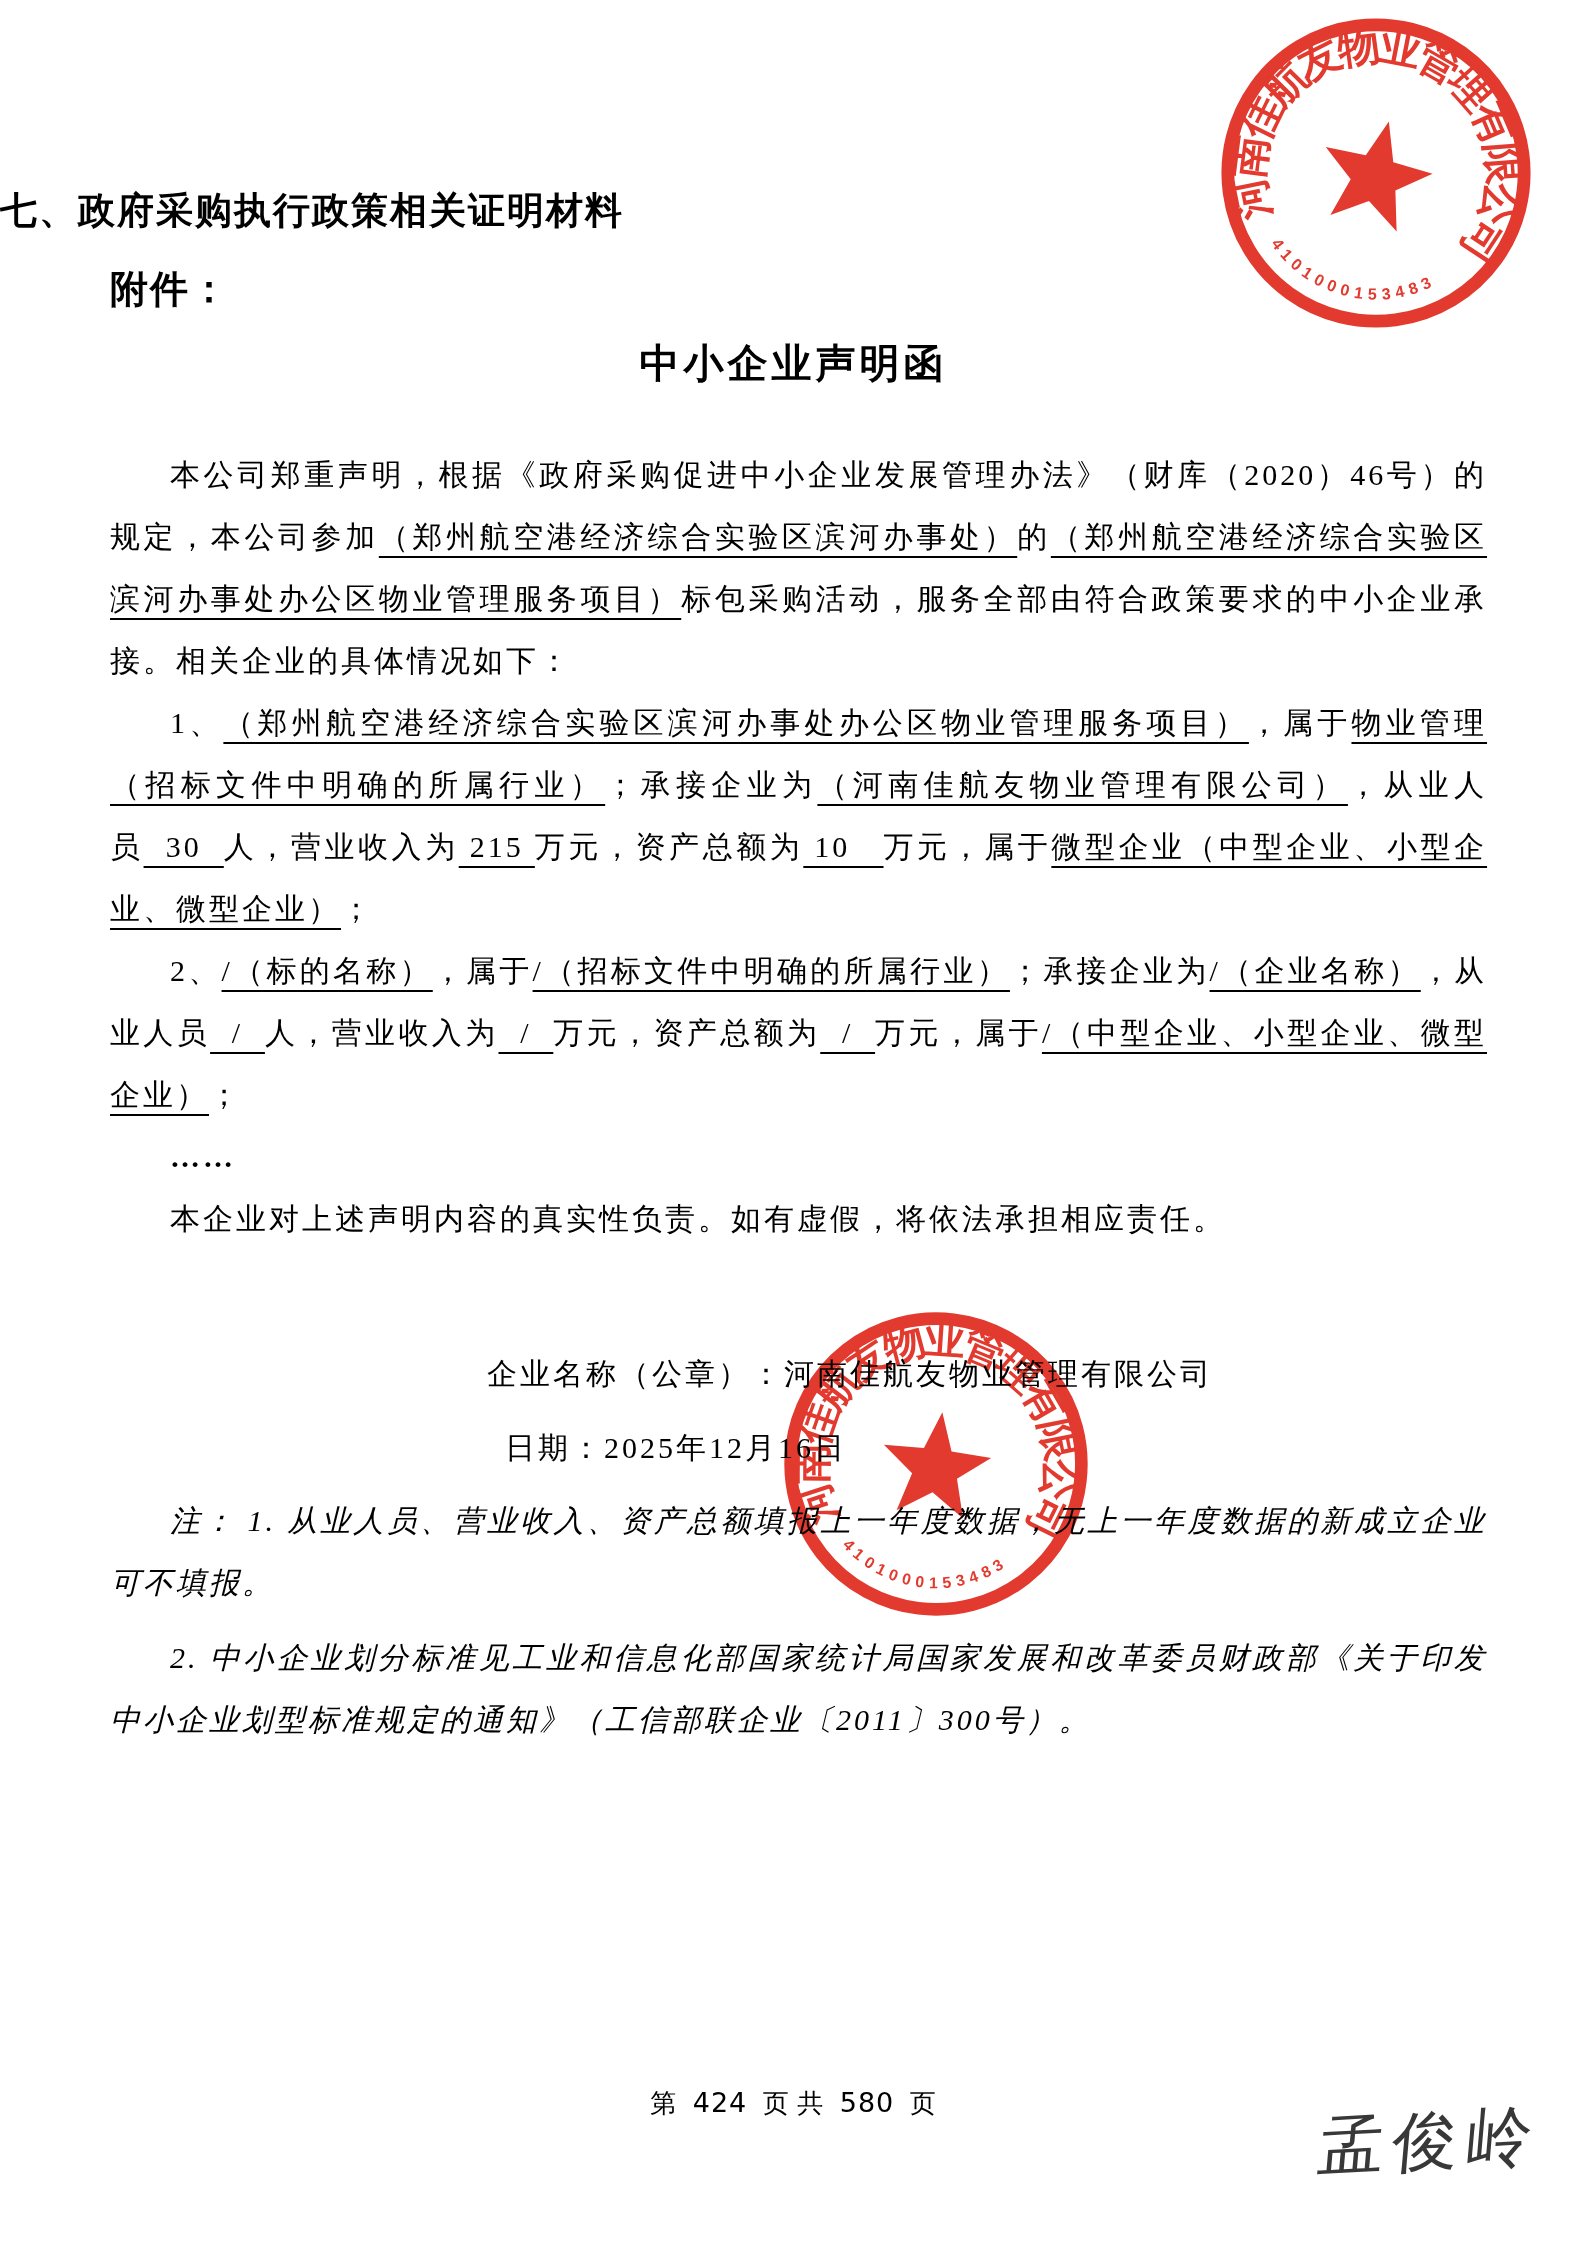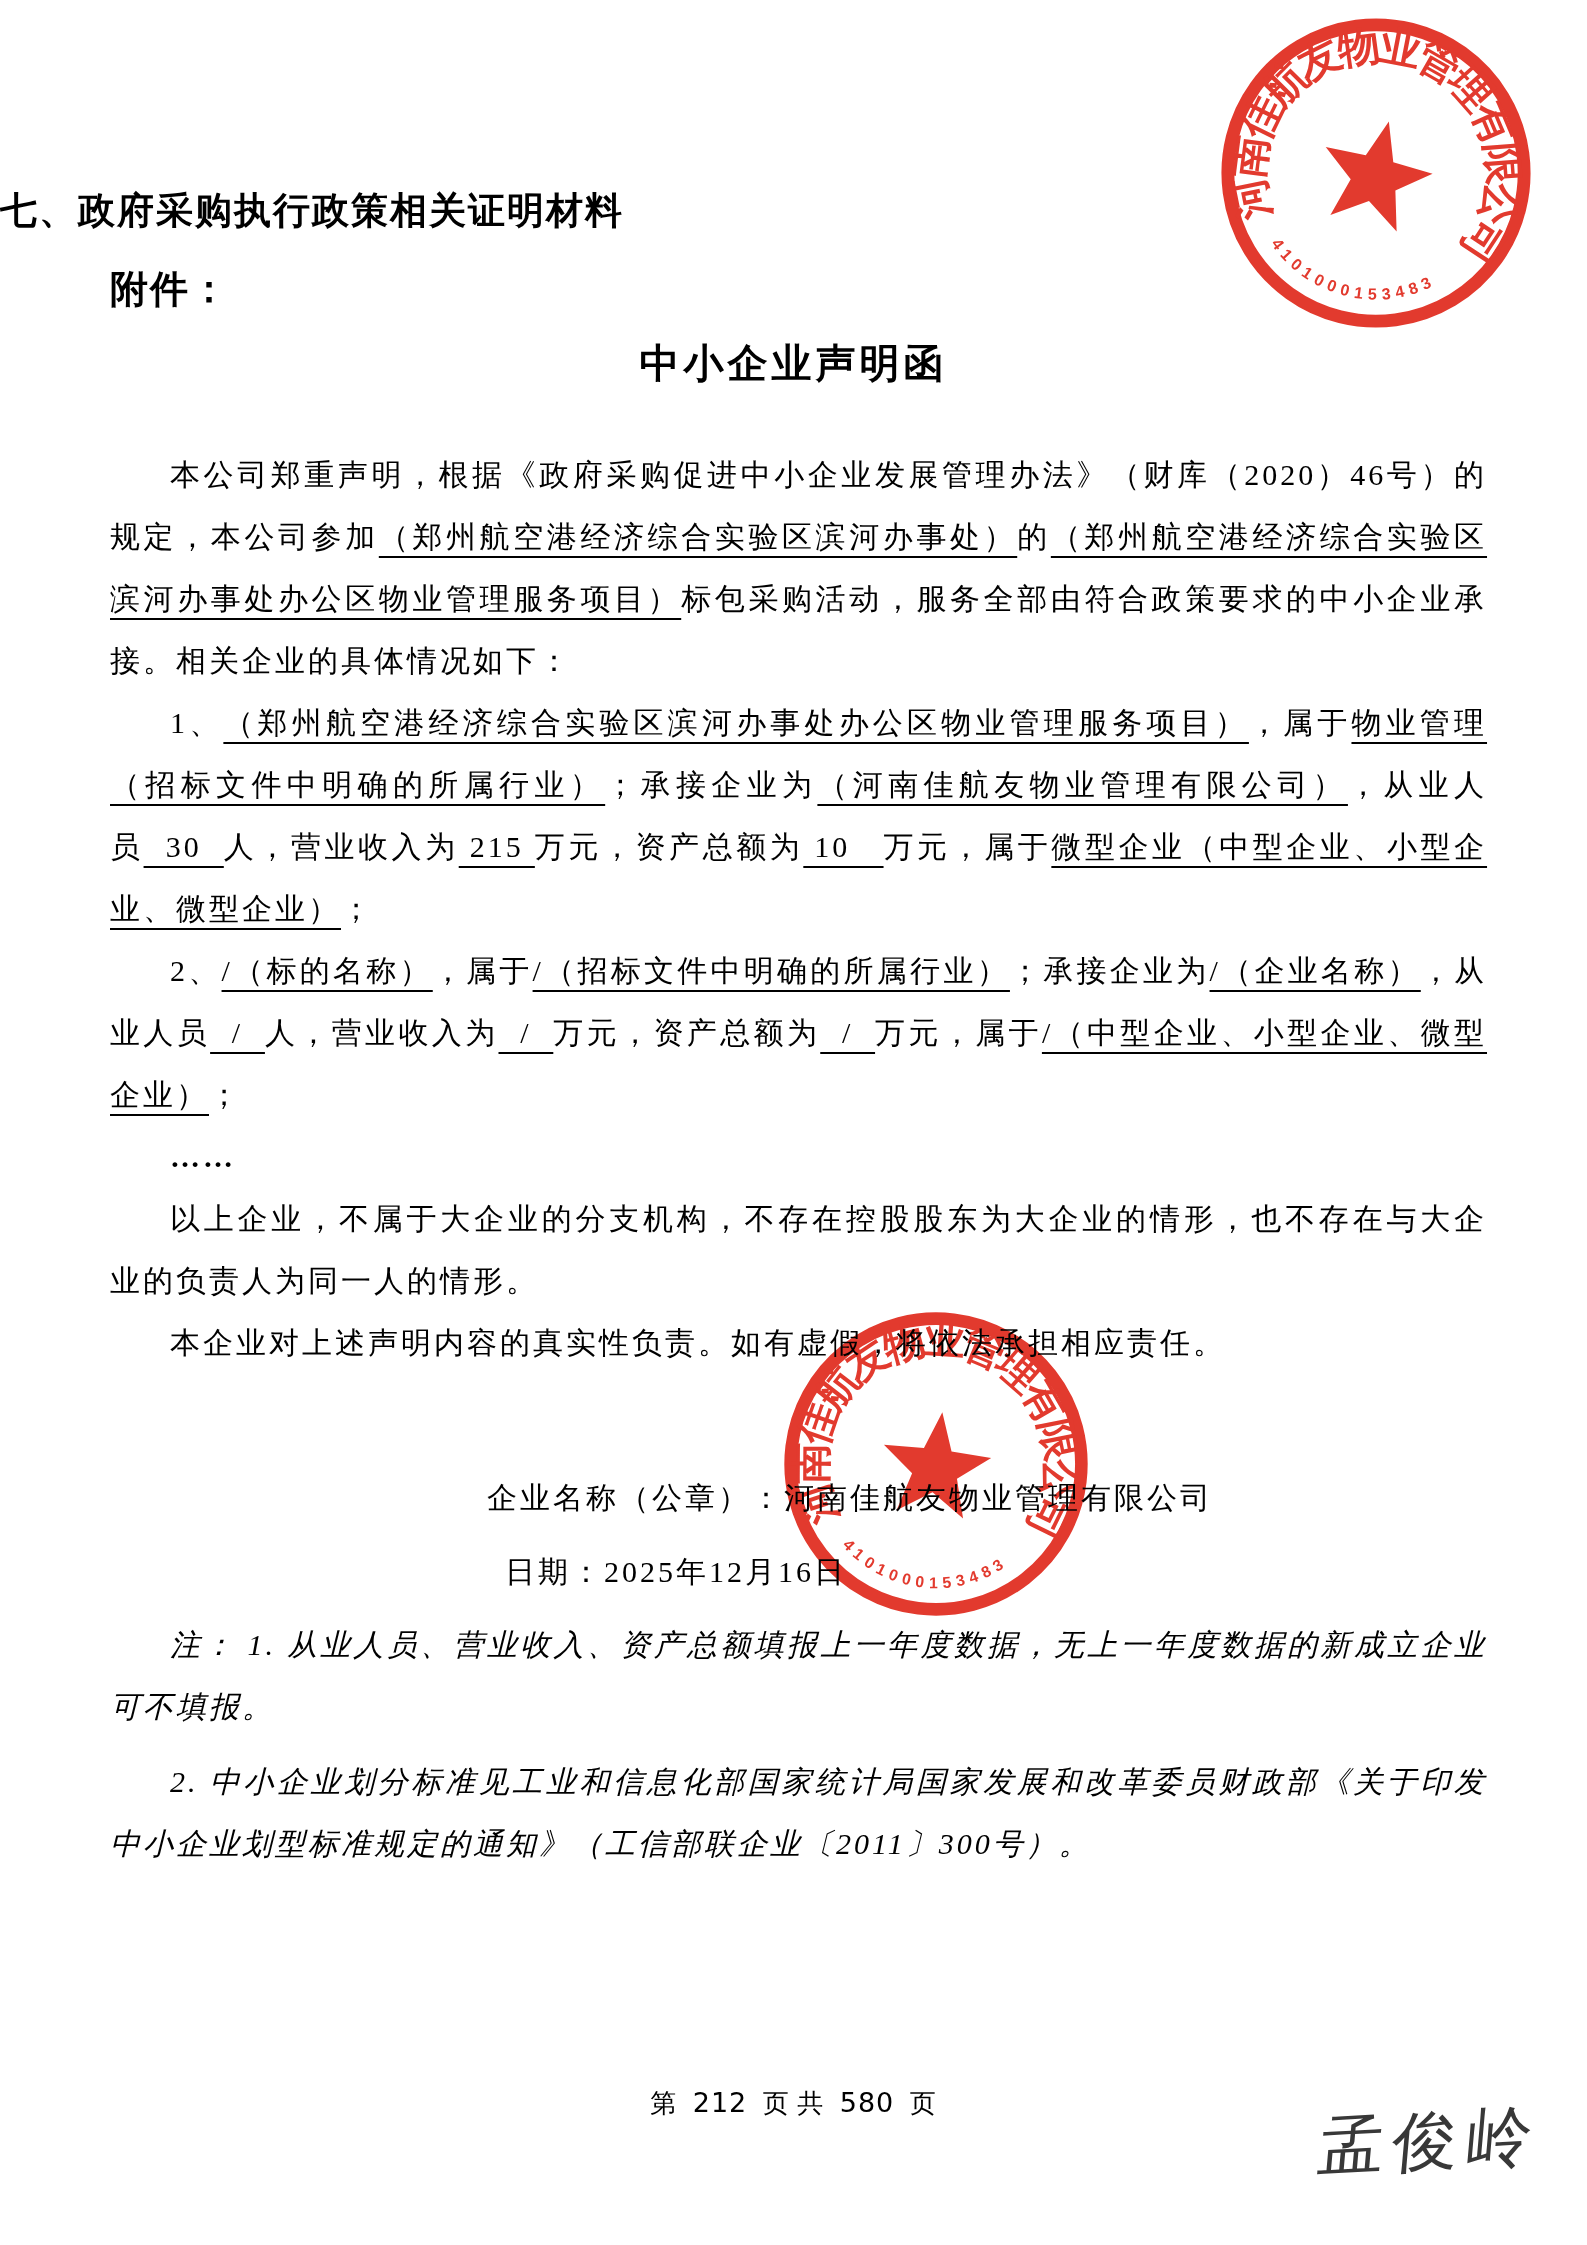--- a/index.html
+++ b/index.html
@@ -59,21 +59,20 @@
 
 <div class="heading section-title">七、政府采购执行政策相关证明材料</div>
 <div class="heading attachment-label">附件：</div>
 <div class="heading doc-title">中小企业声明函</div>
 
 <div class="doc-body">
   <p class="para"><span>本公司郑重声明，根据《政府采购促进中小企业发展管理办法》（财库（2020）46号）的规定，本公司参加</span><span class="u">（郑州航空港经济综合实验区滨河办事处）</span><span>的</span><span class="u">（郑州航空港经济综合实验区滨河办事处办公区物业管理服务项目）</span><span>标包采购活动，服务全部由符合政策要求的中小企业承接。相关企业的具体情况如下：</span></p>
   <p class="para"><span>1、</span><span class="u">（郑州航空港经济综合实验区滨河办事处办公区物业管理服务项目）</span><span>，属于</span><span class="u">物业管理（招标文件中明确的所属行业）</span><span>；承接企业为</span><span class="u">（河南佳航友物业管理有限公司）</span><span>，从业人员</span><span class="u">&nbsp;&nbsp;30&nbsp;&nbsp;</span><span>人，营业收入为</span><span class="u">&nbsp;215&nbsp;</span><span>万元，资产总额为</span><span class="u">&nbsp;10&nbsp;&nbsp;&nbsp;</span><span>万元，属于</span><span class="u">微型企业（中型企业、小型企业、微型企业）</span><span>；</span></p>
   <p class="para"><span>2、</span><span class="u">/（标的名称）</span><span>，属于</span><span class="u">/（招标文件中明确的所属行业）</span><span>；承接企业为</span><span class="u">/（企业名称）</span><span>，从业人员</span><span class="u">&nbsp;&nbsp;/&nbsp;&nbsp;</span><span>人，营业收入为</span><span class="u">&nbsp;&nbsp;/&nbsp;&nbsp;</span><span>万元，资产总额为</span><span class="u">&nbsp;&nbsp;/&nbsp;&nbsp;</span><span>万元，属于</span><span class="u">/（中型企业、小型企业、微型企业）</span><span>；</span></p>
   <p class="para bold"><span>……</span></p>
-  <p class="para"><span>以上企业，不属于大企业的分支机构，不存在控股股东为大企业的情形，也不存在与大企业的负责人为同一人的情形。</span></p>
   <p class="para"><span>本企业对上述声明内容的真实性负责。如有虚假，将依法承担相应责任。</span></p>
 
   <div class="sign-block">
     <p class="sign-line company-line">企业名称（公章）：河南佳航友物业管理有限公司</p>
     <p class="sign-line date-line">日期：2025年12月16日</p>
   </div>
 
   <div class="notes">
     <p class="note">注： 1. 从业人员、营业收入、资产总额填报上一年度数据，无上一年度数据的新成立企业可不填报。</p>
     <p class="note">2. 中小企业划分标准见工业和信息化部国家统计局国家发展和改革委员财政部《关于印发中小企业划型标准规定的通知》（工信部联企业〔2011〕300号）。</p>
@@ -105,19 +104,19 @@
   <text font-size="26">
     <textPath href="#s2-name-arc" textLength="300">河南佳航友物业管理有限公司</textPath>
   </text>
   <text font-size="10" letter-spacing="2">
     <textPath href="#s2-serial-arc" startOffset="9" textLength="115">4101000153483</textPath>
   </text>
 </svg>
 
 <div class="page-footer">
   <span>第</span>
-  <span class="num">212</span>
+  <span class="num">424</span>
   <span>页 共</span>
   <span class="num">580</span>
   <span>页</span>
 </div>
 
 <div class="signature">孟俊岭</div>
 
 </body></html>

